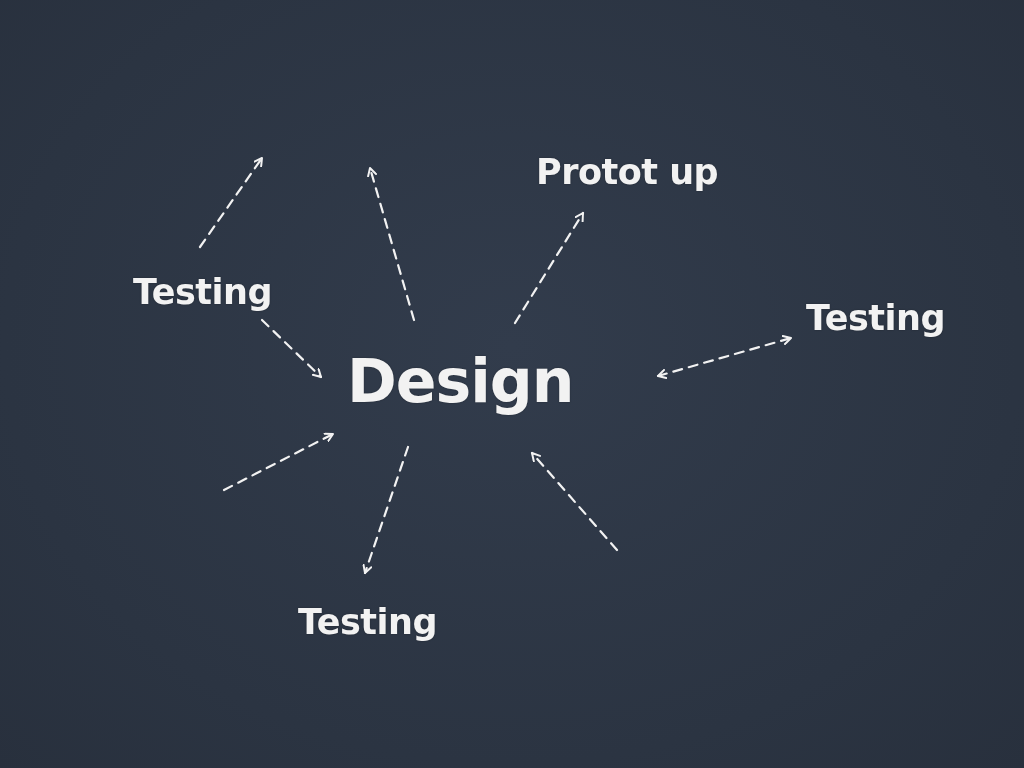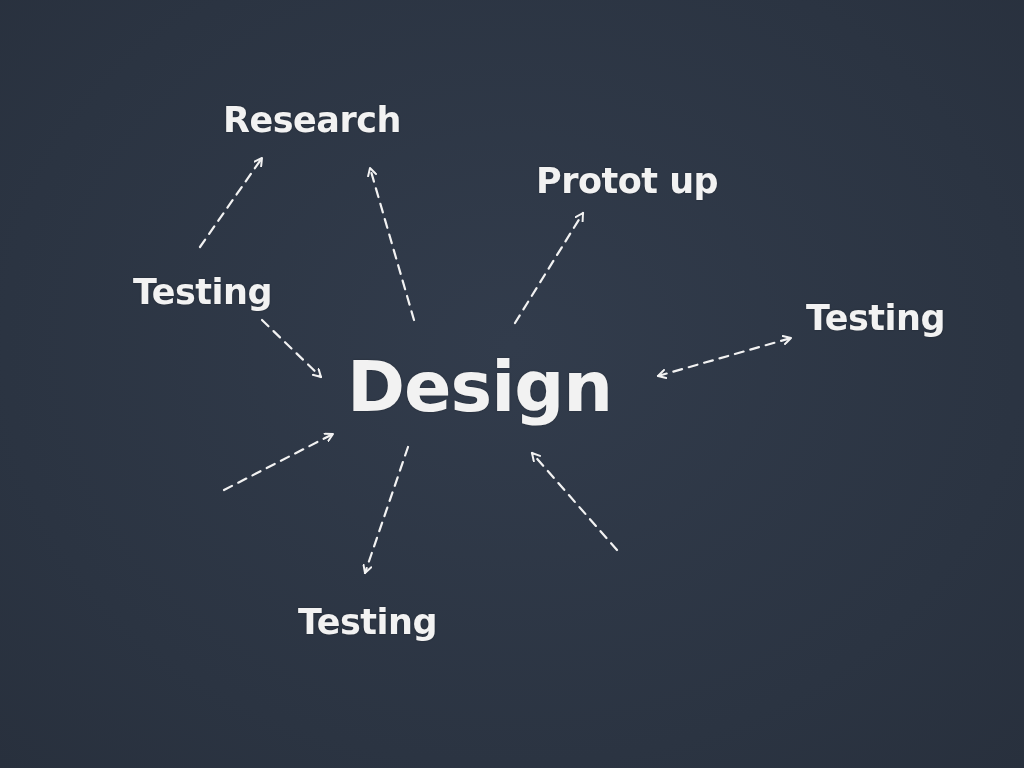--- a/index.html
+++ b/index.html
@@ -11,21 +11,21 @@
     }
     .canvas { position: absolute; inset: 0; }
     .bg { position: absolute; inset: 0;
       background: radial-gradient(ellipse at 50% 45%, #323c4c 0%, #2b3442 70%, #28303d 100%); }
     svg.arrows { position: absolute; left: 0; top: 0; width: 1024px; height: 768px; }
     .node {
       position: absolute; color: #f2f2f2; font-weight: bold; white-space: nowrap;
       letter-spacing: -0.5px;
       text-shadow: 0 0 2px rgba(0,0,0,0.3);
     }
-    .center { font-size: 70px; letter-spacing: -1px; }
+    .center { font-size: 60px; letter-spacing: -1px; }
     .label { font-size: 35px; }
   </style>
 </head>
 <body>
 
 <div class="canvas">
   <div class="bg"></div>
 
   <svg class="arrows" viewBox="0 0 1024 768">
     <defs>
@@ -48,23 +48,22 @@
       <line x1="224" y1="490" x2="333" y2="434" marker-end="url(#ah)"></line>
 
       <line x1="408" y1="447" x2="365" y2="573" marker-end="url(#ah)"></line>
 
       <line x1="617" y1="550" x2="532" y2="453" marker-end="url(#ah)"></line>
     </g>
   </svg>
 
   <div class="node center" style="left:347px; top:346px;">Design</div>
 
-  <div class="node label" style="left:223px; top:100px;">Research</div>
 
-  <div class="node label" style="left:536px; top:152px;margin-top:9px;">Protot up</div>
+  <div class="node label" style="left:536px; top:152px;">Protot up</div>
 
   <div class="node label" style="left:133px; top:272px;">Testing</div>
 
   <div class="node label" style="left:806px; top:298px;">Testing</div>
 
 
   <div class="node label" style="left:298px; top:602px;">Testing</div>
 
 </div>
 

